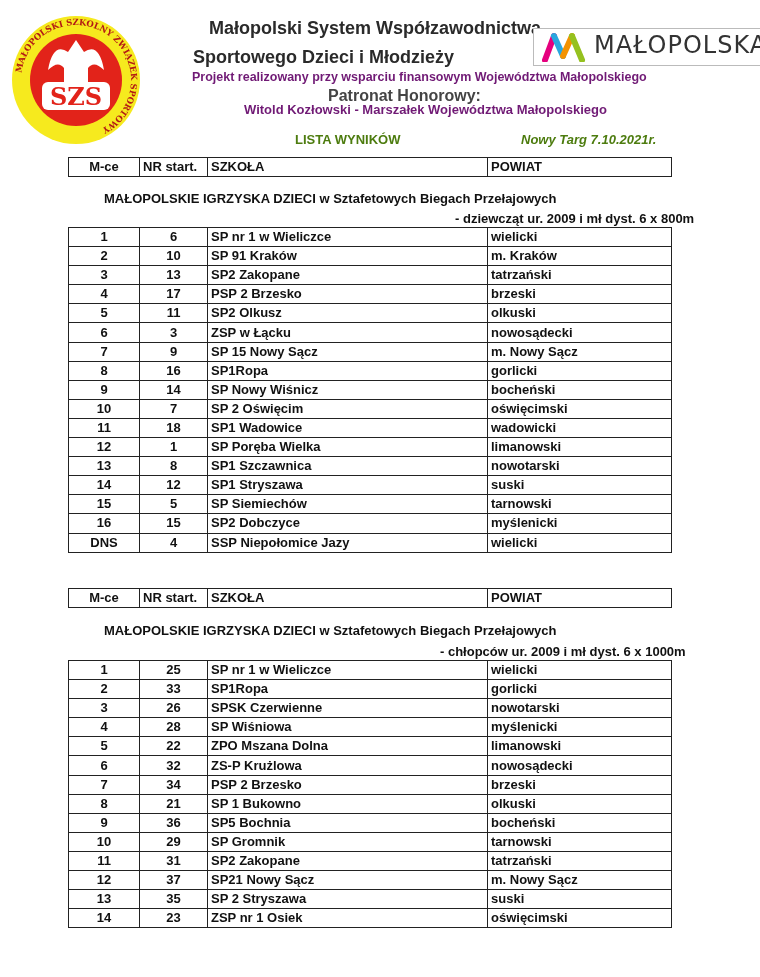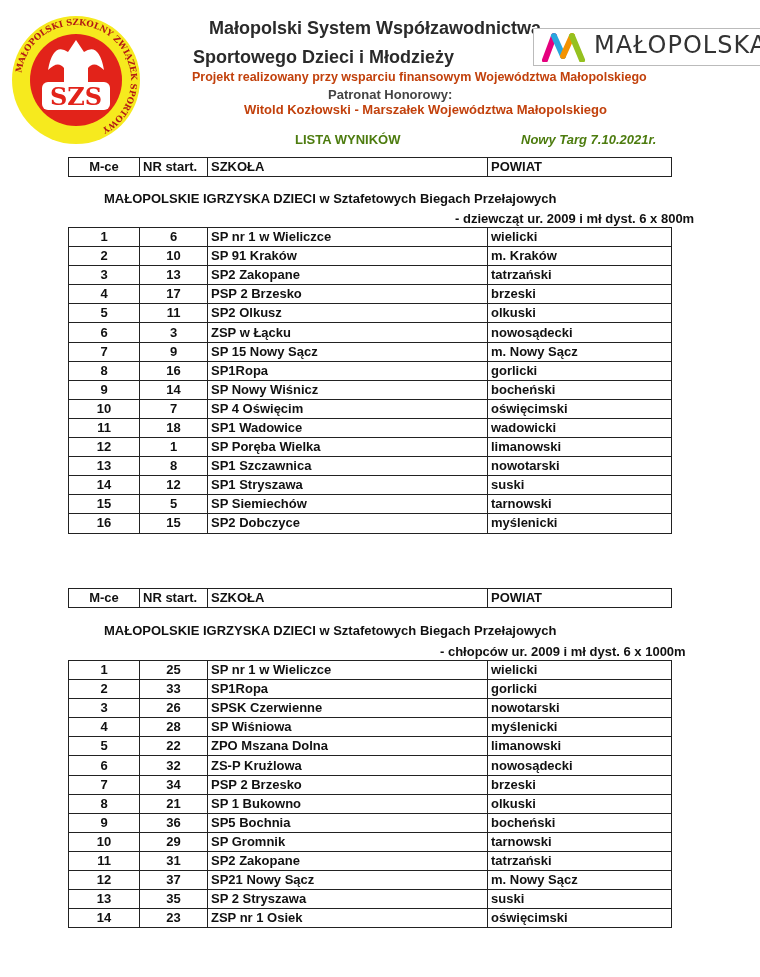--- a/index.html
+++ b/index.html
@@ -3,22 +3,22 @@
 <meta charset="utf-8">
 <style>
   html, body { margin:0; padding:0; background:#fff; }
   body { width:760px; height:977px; position:relative; overflow:hidden;
          font-family:"Liberation Sans", "DejaVu Sans", sans-serif; color:#111; }
   .abs { position:absolute; }
   
   #szs-logo { left:8px; top:12px; width:136px; height:136px; }
   
   .h1 { font-weight:bold; font-size:18px; color:#2a2a2a; white-space:nowrap; }
-  .h2 { font-weight:bold; font-size:12.5px; color:#c2410c; white-space:nowrap;text-align:center; }
-  .h3 { font-weight:bold; font-size:13px; color:#444; white-space:nowrap; }
+  .h2 { font-weight:bold; font-size:12.5px; color:#701a75; white-space:nowrap;text-align:center; }
+  .h3 { font-weight:bold; font-size:16px; color:#444; white-space:nowrap; }
   #title1 { left:165px; top:18px;margin-left:44px; }
   #title2 { left:193px; top:47px; }
   #title3 { left:192px; top:70px; }
   #patronat { left:328px; top:87px; }
   #patron { left:244px; top:102px; font-size:13px; }
   #malopolska-logo { left:533px; top:28px; width:226px; height:36px; border:1px solid #bbb; background:#fff; }
   #malopolska-logo .mark { position:absolute; left:8px; top:3px; }
   #malopolska-logo .word { position:absolute; left:60px; top:2px; font-size:24px; letter-spacing:1px; color:#333; font-family:"DejaVu Sans", sans-serif; }
   .red { color:#4d7c0f; font-weight:bold; font-size:13px; white-space:nowrap; }
   #lista { left:295px; top:132px; }
@@ -155,21 +155,21 @@
       </tr>
       <tr>
         <td class="c">9</td>
         <td class="c">14</td>
         <td>SP Nowy Wiśnicz</td>
         <td>bocheński</td>
       </tr>
       <tr>
         <td class="c">10</td>
         <td class="c">7</td>
-        <td>SP 4 Oświęcim</td>
+        <td>SP 2 Oświęcim</td>
         <td>oświęcimski</td>
       </tr>
       <tr>
         <td class="c">11</td>
         <td class="c">18</td>
         <td>SP1 Wadowice</td>
         <td>wadowicki</td>
       </tr>
       <tr>
         <td class="c">12</td>
@@ -193,20 +193,26 @@
         <td class="c">15</td>
         <td class="c">5</td>
         <td>SP Siemiechów</td>
         <td>tarnowski</td>
       </tr>
       <tr>
         <td class="c">16</td>
         <td class="c">15</td>
         <td>SP2 Dobczyce</td>
         <td>myślenicki</td>
+      </tr>
+      <tr>
+        <td class="c">DNS</td>
+        <td class="c">4</td>
+        <td>SSP Niepołomice Jazy</td>
+        <td>wielicki</td>
       </tr>
     </tbody>
 </table>
 
 <table id="hdr2" class="grid">
   <colgroup>
       <col class="w1">
       <col class="w2">
       <col class="w3">
       <col class="w4">

